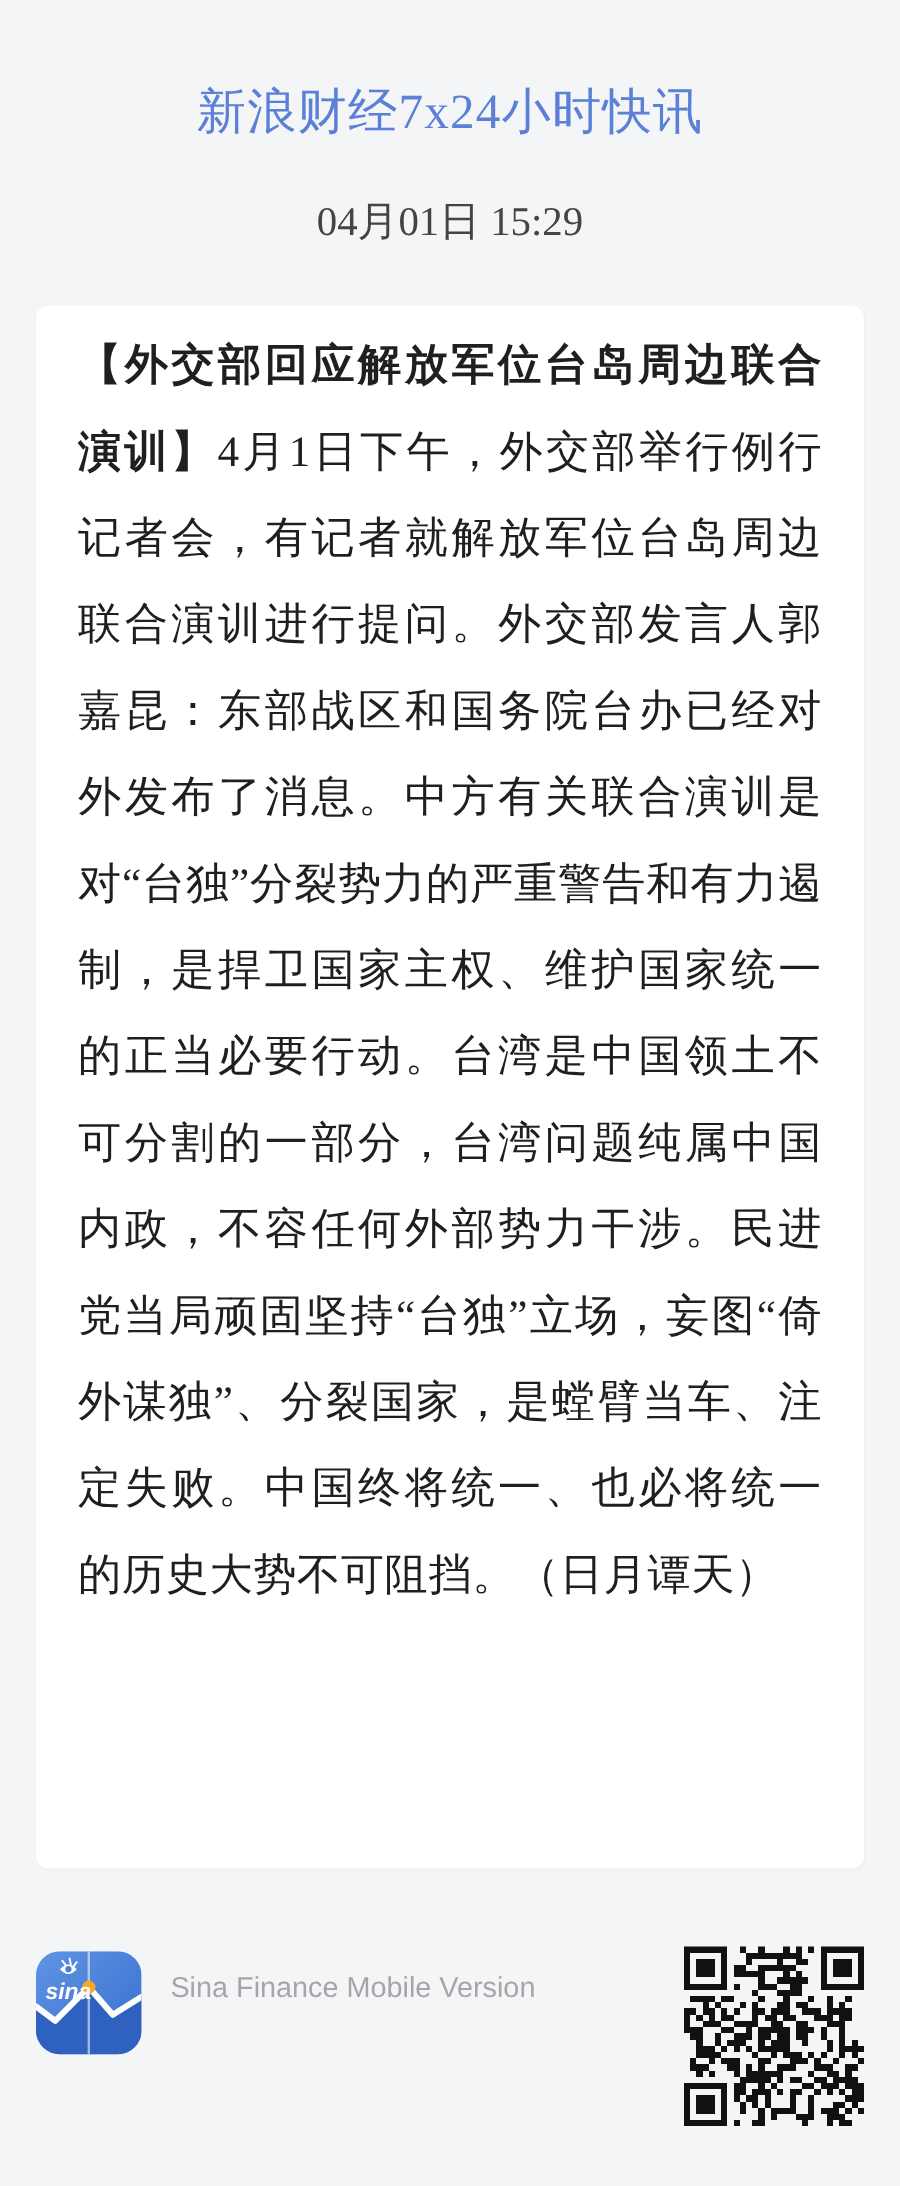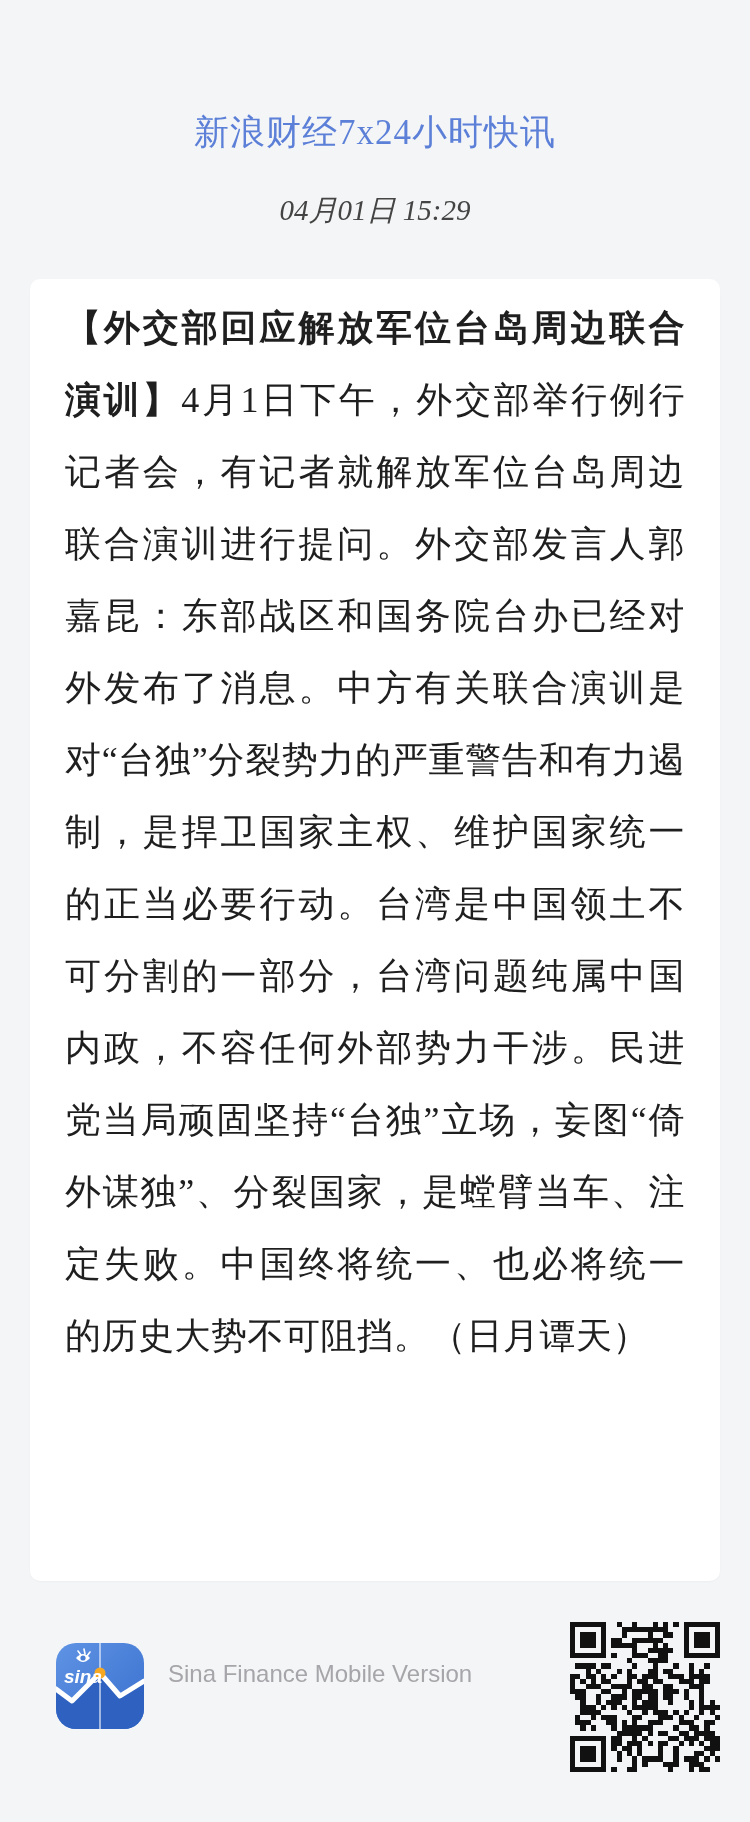--- a/index.html
+++ b/index.html
@@ -20,32 +20,31 @@
   html,body{width:750px;}
   body{
     height:1822px;
     background:var(--page-bg);
     font-family:"Liberation Serif","DejaVu Serif",serif;
     overflow:hidden;
     position:relative;
   }
   .header{text-align:center;}
   .page-title{
-    padding-top:108px;
-    font-size:35px;
+    padding-top:68px;
+    font-size:41px;
     line-height:50px;
     color:var(--accent-blue);
     letter-spacing:1px;
   }
   .timestamp{
-    margin-top:38px;
-    font-size:29px;
+    margin-top:54px;
+    font-size:34px;
     line-height:28px;
     color:var(--date-text);
-    font-style:italic;
   }
   .news-card{
     width:690px;
     height:1302px;
     margin:55px auto 0 auto;
     background:var(--card-bg);
     border-radius:10px;
     padding:13px 35px 60px 35px;
     box-shadow:0 1px 2px rgba(0,0,0,0.03);
   }
@@ -60,25 +59,24 @@
   .footer{
     position:absolute;
     left:0;
     top:1610px;
     width:750px;
     height:212px;
   }
   .app-banner{
     position:absolute;
     left:30px;
-    top:33px;
+    top:16px;
     display:flex;
     align-items:flex-start;
     cursor:pointer;
-    margin-left:26px;
   }
   .app-icon{
     width:88px;
     height:86px;
     display:block;
   }
   .app-titles{margin-left:24px;padding-top:8px;}
   .app-name{
     font-size:35px;
     line-height:40px;

